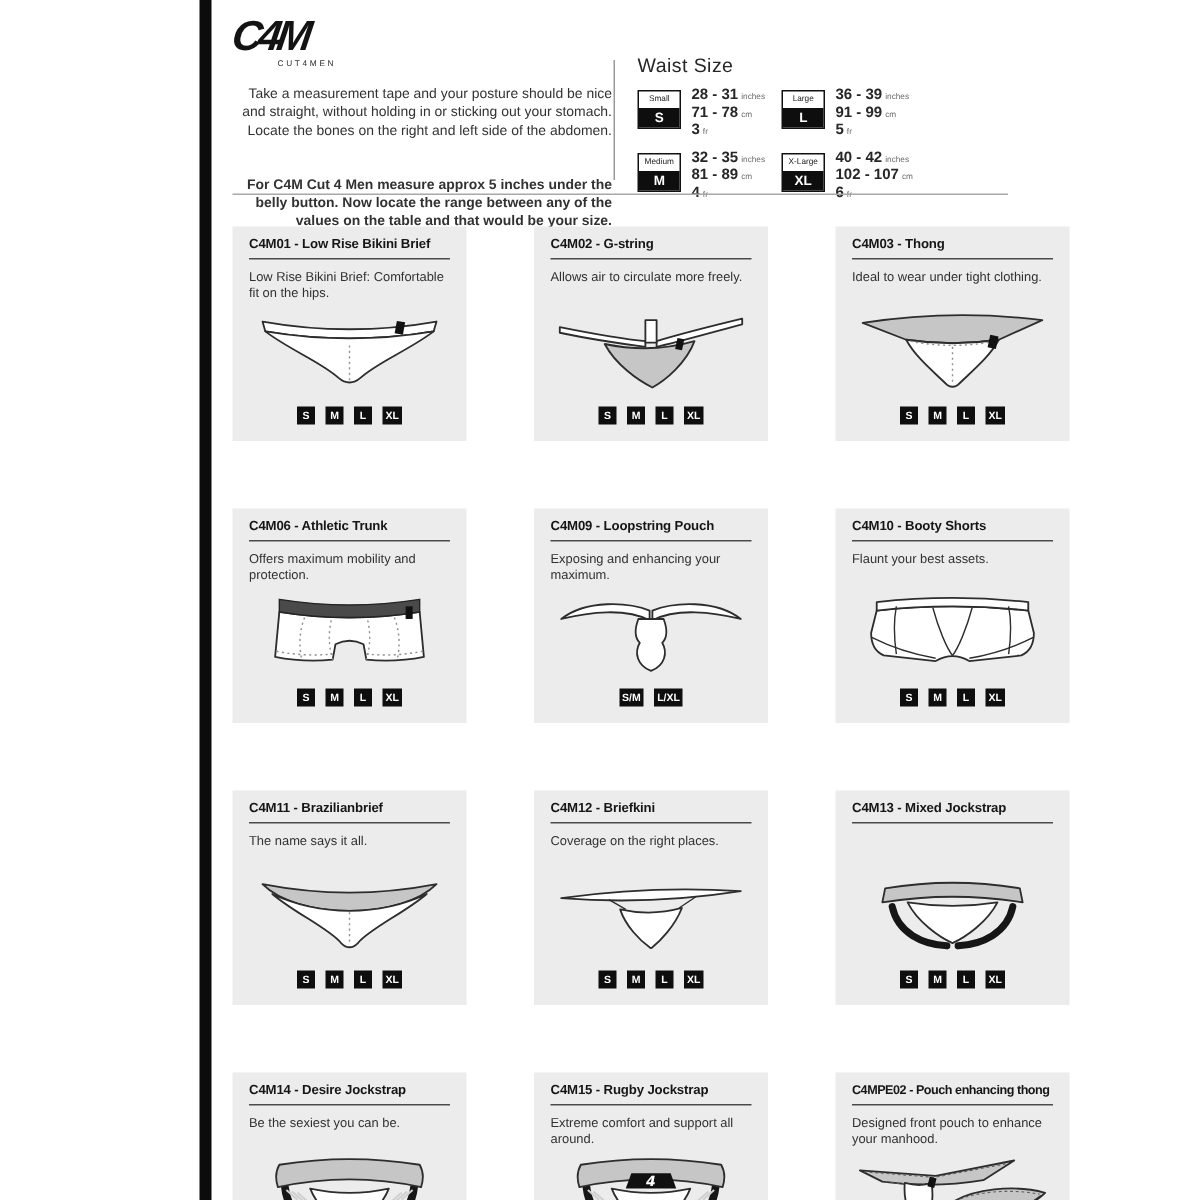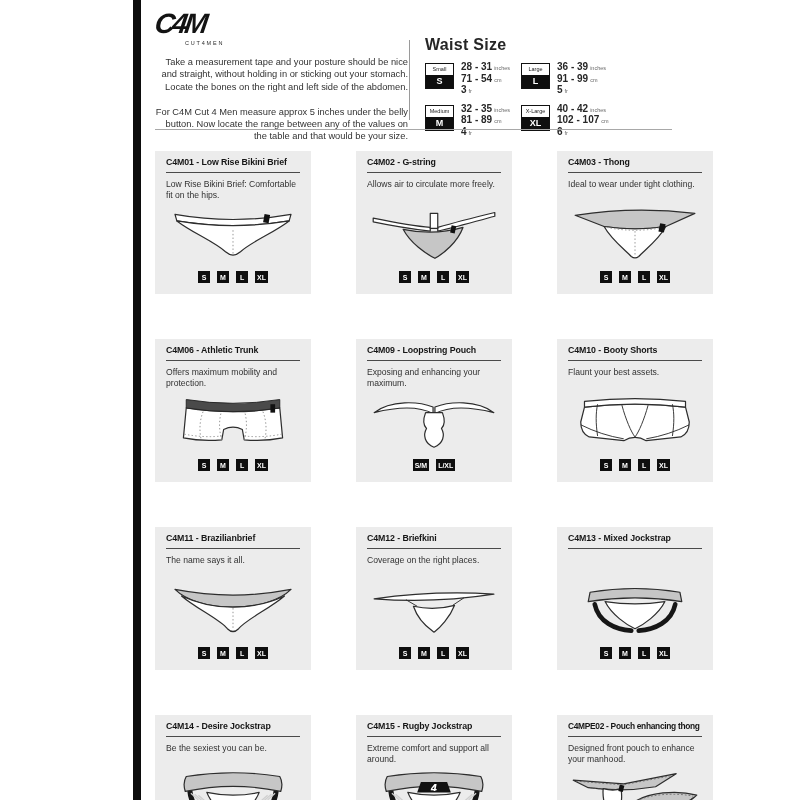--- a/index.html
+++ b/index.html
@@ -12,27 +12,27 @@
   
   .logo { position:absolute; left:155px; top:10px; }
   .logo-text {
     display:inline-block; font-size:28px; font-weight:bold; font-style:italic;
     letter-spacing:-3px; transform:skewX(-8deg); color:#131313; line-height:1;
   }
   .logo-sub { margin:2px 0 0 30px; font-size:5.5px; letter-spacing:1.8px; color:#2c2c2c; }
 
   .intro { position:absolute; left:155px; top:56px; width:253px; font-size:9.3px; line-height:1.32; color:#323232; }
   .intro p { margin:0;text-align:right; }
-  .intro p + p { margin-top:13px; }
+  .intro p + p { margin-top:24px;font-weight:bold; }
 
   .vdiv { position:absolute; left:409px; top:40px; width:1px; height:80px; background:#9a9a9a; }
   .hdiv { position:absolute; left:155px; top:129px; width:517px; height:1px; background:#a8a8a8; }
 
   .waist { position:absolute; left:425px; top:36px; }
-  .waist h2 { margin:0; font-size:16px; font-weight:bold; letter-spacing:.3px; color:#262626; }
+  .waist h2 { margin:0; font-size:13px; font-weight:normal; letter-spacing:.3px; color:#262626; }
   .wgrid { margin-top:9px; display:grid; grid-template-columns:96px 130px; row-gap:8px; }
   .wentry { display:flex; align-items:flex-start; }
   .wbadge { width:27px; border:1px solid #111; background:#fff; text-align:center; flex:0 0 auto; }
   .wlabel { font-size:5.5px; color:#1c1c1c; line-height:11px; height:11px; }
   .wletter { background:#0e0e0e; color:#fff; font-size:9px; font-weight:bold; line-height:13px; height:13px; }
   .wtext { margin-left:7px; margin-top:-1px; }
   .wline { font-size:10px; font-weight:bold; color:#272727; line-height:9.5px; white-space:nowrap; }
   .wunit { font-size:5.5px; font-weight:normal; color:#6a6a6a; margin-left:2px; }
 
   
@@ -87,21 +87,21 @@
     <h2>Waist Size</h2>
     <div class="wgrid">
 
       <div class="wentry">
         <div class="wbadge">
           <div class="wlabel">Small</div>
           <div class="wletter">S</div>
         </div>
         <div class="wtext">
           <div class="wline"><span>28 - 31</span><span class="wunit">inches</span></div>
-          <div class="wline"><span>71 - 54</span><span class="wunit">cm</span></div>
+          <div class="wline"><span>71 - 78</span><span class="wunit">cm</span></div>
           <div class="wline"><span>3</span><span class="wunit">fr</span></div>
         </div>
       </div>
 
       <div class="wentry">
         <div class="wbadge">
           <div class="wlabel">Large</div>
           <div class="wletter">L</div>
         </div>
         <div class="wtext">

